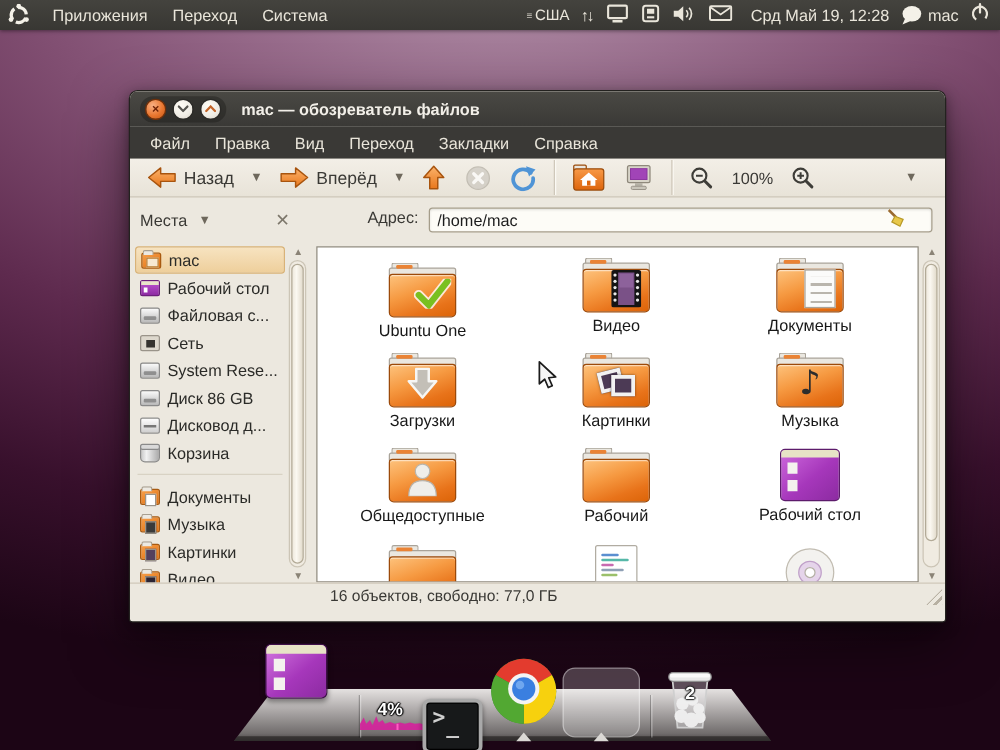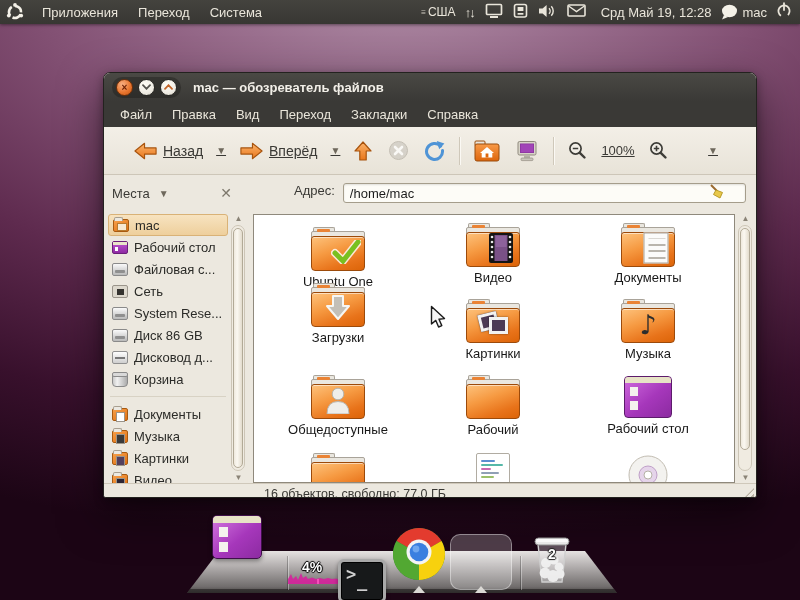--- a/index.html
+++ b/index.html
@@ -26,22 +26,22 @@
     box-shadow:0 3px 10px rgba(0,0,0,.35),0 16px 44px rgba(0,0,0,.5);z-index:20;}
   .titlebar{height:28px;background:linear-gradient(#4a4944,#3a3936);display:flex;align-items:center;padding:0 8px;}
   .wbtns{display:flex;gap:5px;background:rgba(20,20,18,.35);border-radius:12px;padding:2px 4px;}
   .wbtn{width:17px;height:17px;border-radius:50%;display:flex;align-items:center;justify-content:center;font-size:10px;font-weight:bold;}
   .wbtn.close{background:radial-gradient(circle at 35% 30%,#f8b084,#e97730 55%,#c35513);border:1px solid #6e300b;color:#6e2205;}
   .wbtn.min,.wbtn.max{background:radial-gradient(circle at 40% 30%,#fffdf6,#efece4 60%,#d6d1c4);border:1px solid #2b2a27;color:#55544f;}
   .wbtn.max{color:#c07030;}
   .wtitle{color:#f2efe8;font-weight:bold;font-size:13px;margin-left:12px;}
   .menubar{height:26px;background:#3a3936;display:flex;align-items:center;gap:4px;padding:0 8px;}
   .mitem{color:#e9e5da;font-size:13px;padding:3px 8px;text-align:right;}
-  .toolbar{height:48px;background:linear-gradient(#f3efe7,#e8e3d8);border-bottom:1px solid #cdc6b8;
-    display:flex;align-items:center;padding:0 24px;gap:5px;color:#3a3935;font-size:14px;text-decoration:underline;}
+  .toolbar{height:31px;background:linear-gradient(#f3efe7,#e8e3d8);border-bottom:1px solid #cdc6b8;
+    display:flex;align-items:center;padding:0 8px;gap:5px;color:#3a3935;font-size:14px;}
   .tbtn{display:flex;align-items:center;gap:5px;padding:3px 5px;border-radius:3px;}
   .tdrop{font-size:10px;color:#6e685c;padding:0 3px;}
   .tsep{width:1px;height:28px;background:#cfc8ba;box-shadow:1px 0 0 #fbf9f4;margin:0 4px;}
   .zoomlv{font-size:13px;padding:0 4px;}
   .viewdrop{margin-left:auto;font-size:10px;color:#6e685c;padding-right:14px;}
   .locbar{height:36px;display:flex;align-items:center;padding:0 10px 0 8px;font-size:13px;color:#3a3935;}
   .places{display:flex;align-items:center;gap:6px;width:104px;}
   .sbclose{color:#7d776b;font-weight:bold;font-size:14px;width:20px;text-align:center;}
   .addrlabel{margin-left:58px;margin-right:8px;}
   .addrinput{flex:1;height:20px;background:#fdfcf7;border:1px solid #a59d8b;border-radius:3px;
@@ -451,21 +451,21 @@
           <div class="folder">
             <div class="tab"></div>
               <div class="stripe"></div>
               <div class="backtop"></div>
               <div class="front"></div>
             <div class="emb right docpage"></div>
           </div>
           <div class="flabel">Документы</div>
         </div>
 
-        <div class="cell" style="left:10px;top:68px;">
+        <div class="cell" style="left:10px;top:84px;">
           <div class="folder">
             <div class="tab"></div>
               <div class="stripe"></div>
               <div class="backtop"></div>
               <div class="front"></div>
             <svg class="emb" width="26" height="26" viewBox="0 0 26 26">
               <path d="M8 1 H18 V11 H24 L13 24 L2 11 H8 Z" fill="#c3bfb7" stroke="#f6f6f4" stroke-width="2" stroke-linejoin="round"></path>
             </svg>
           </div>
           <div class="flabel">Загрузки</div>

